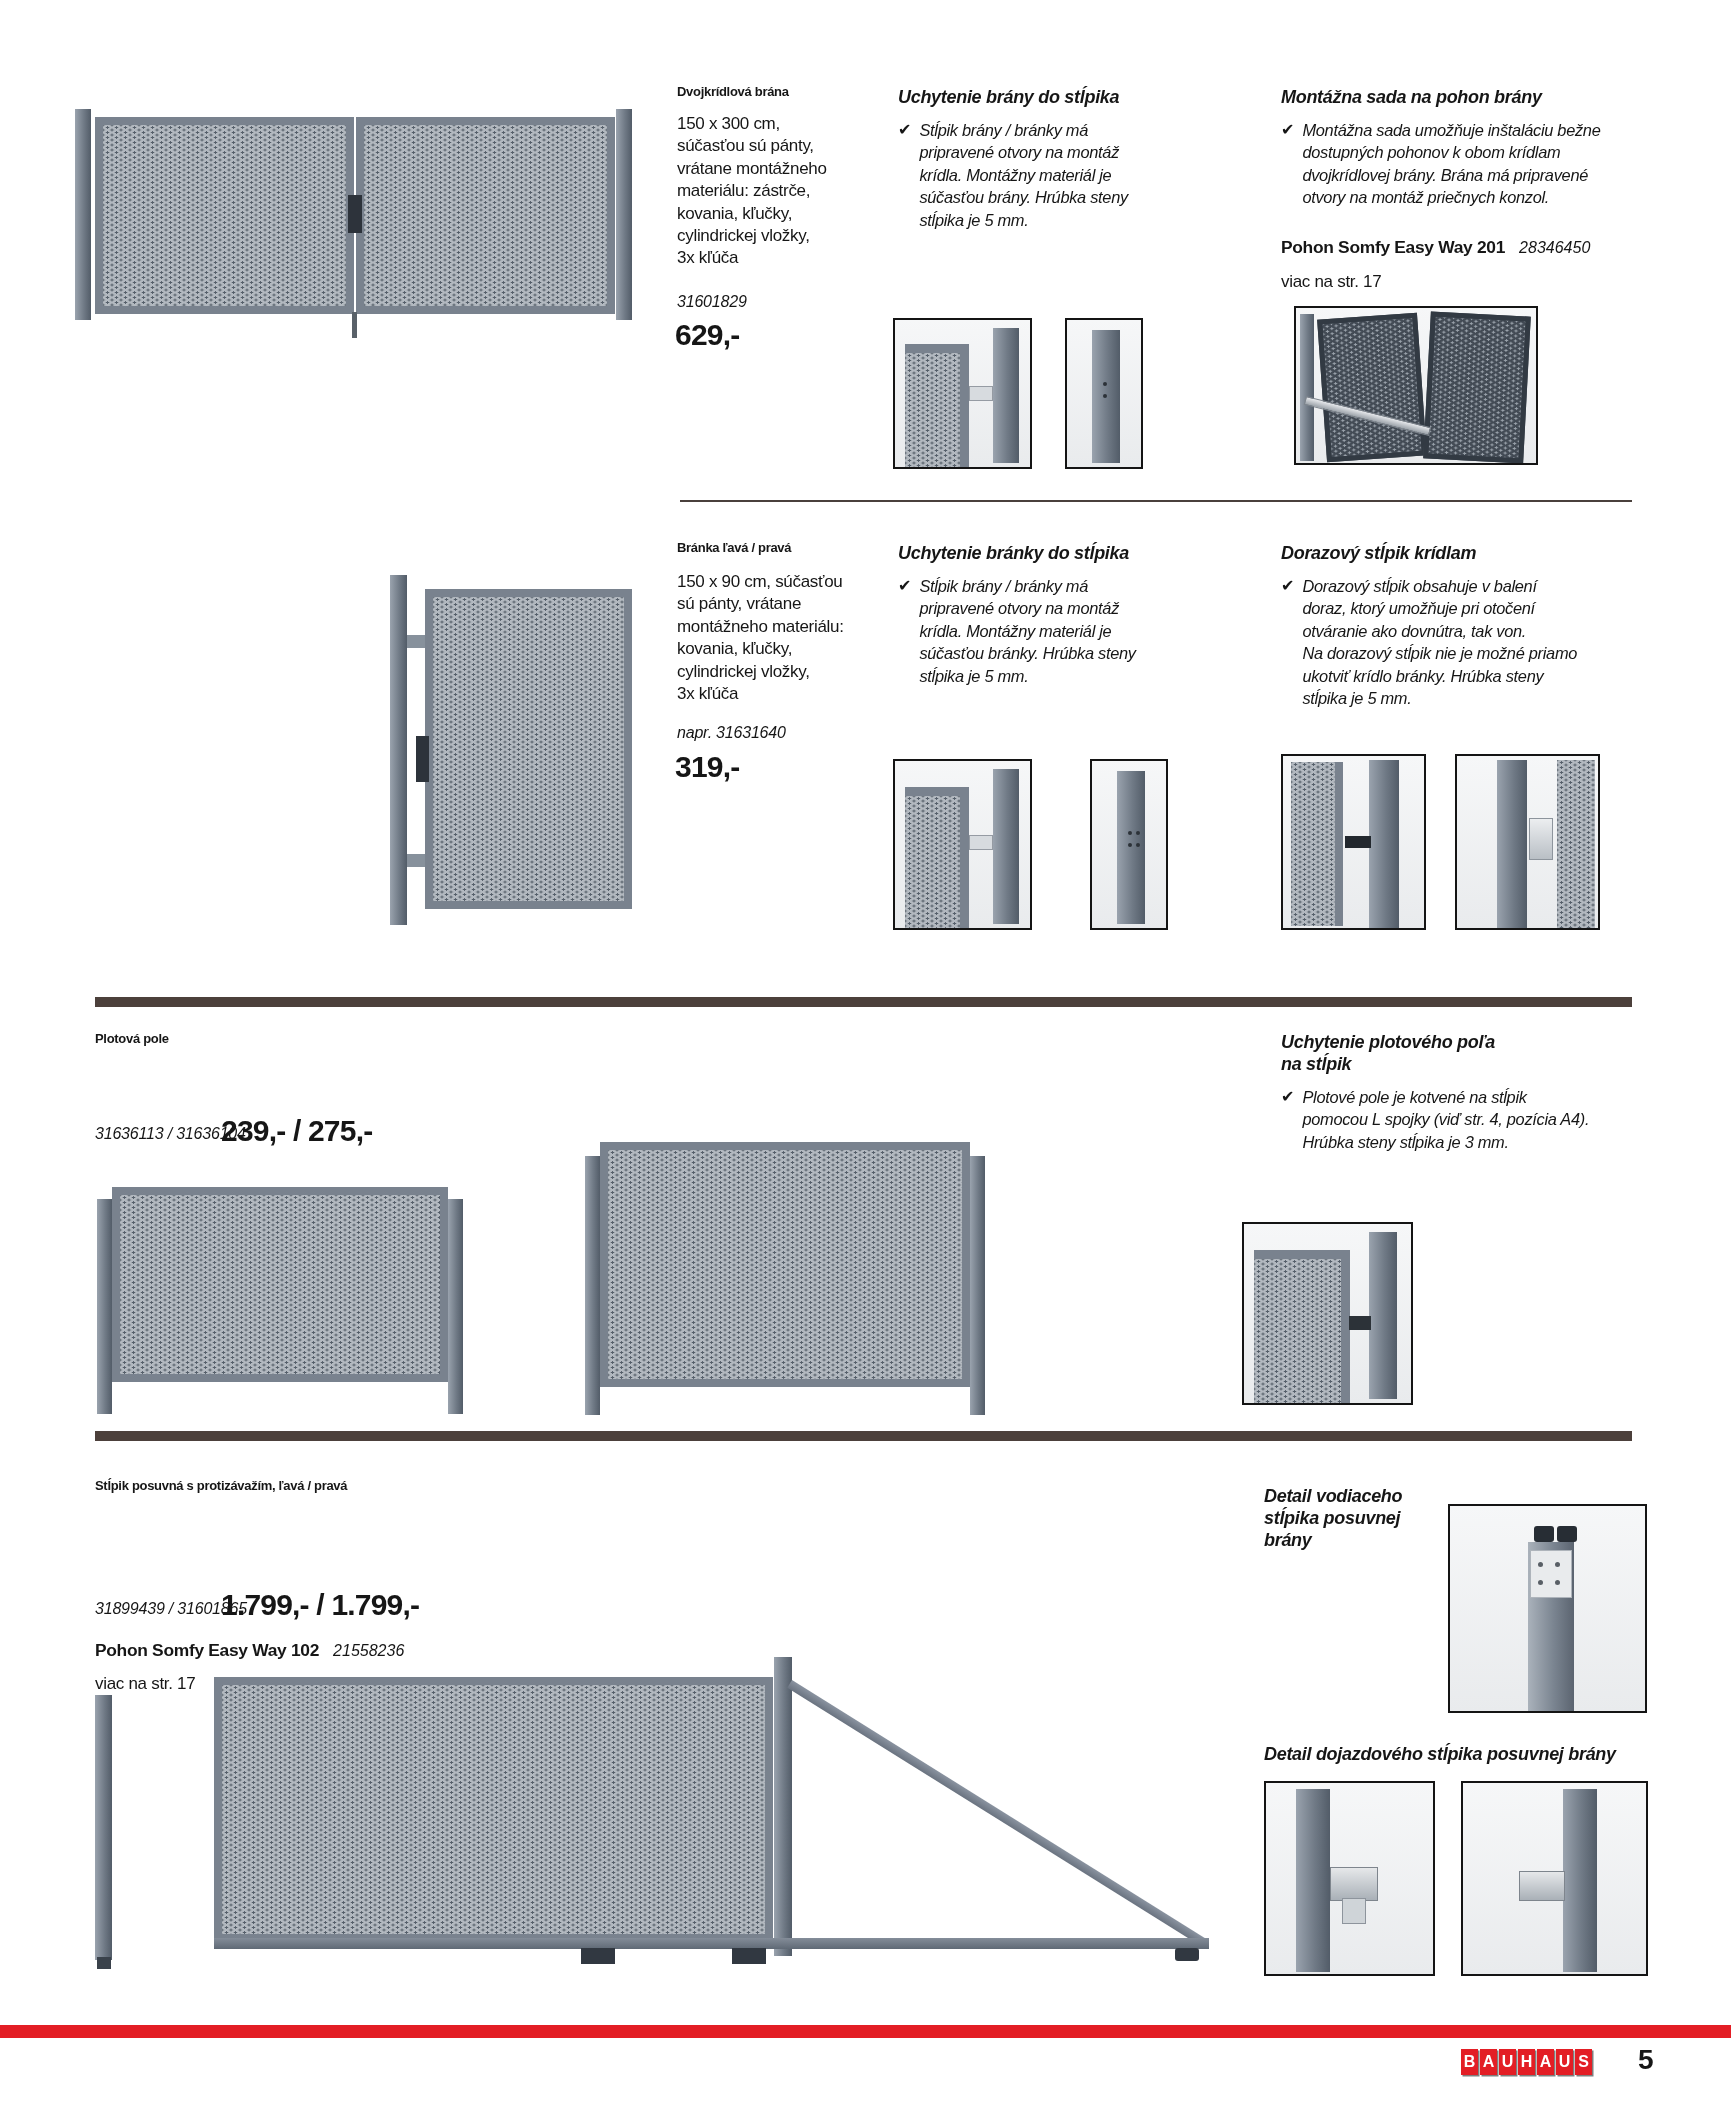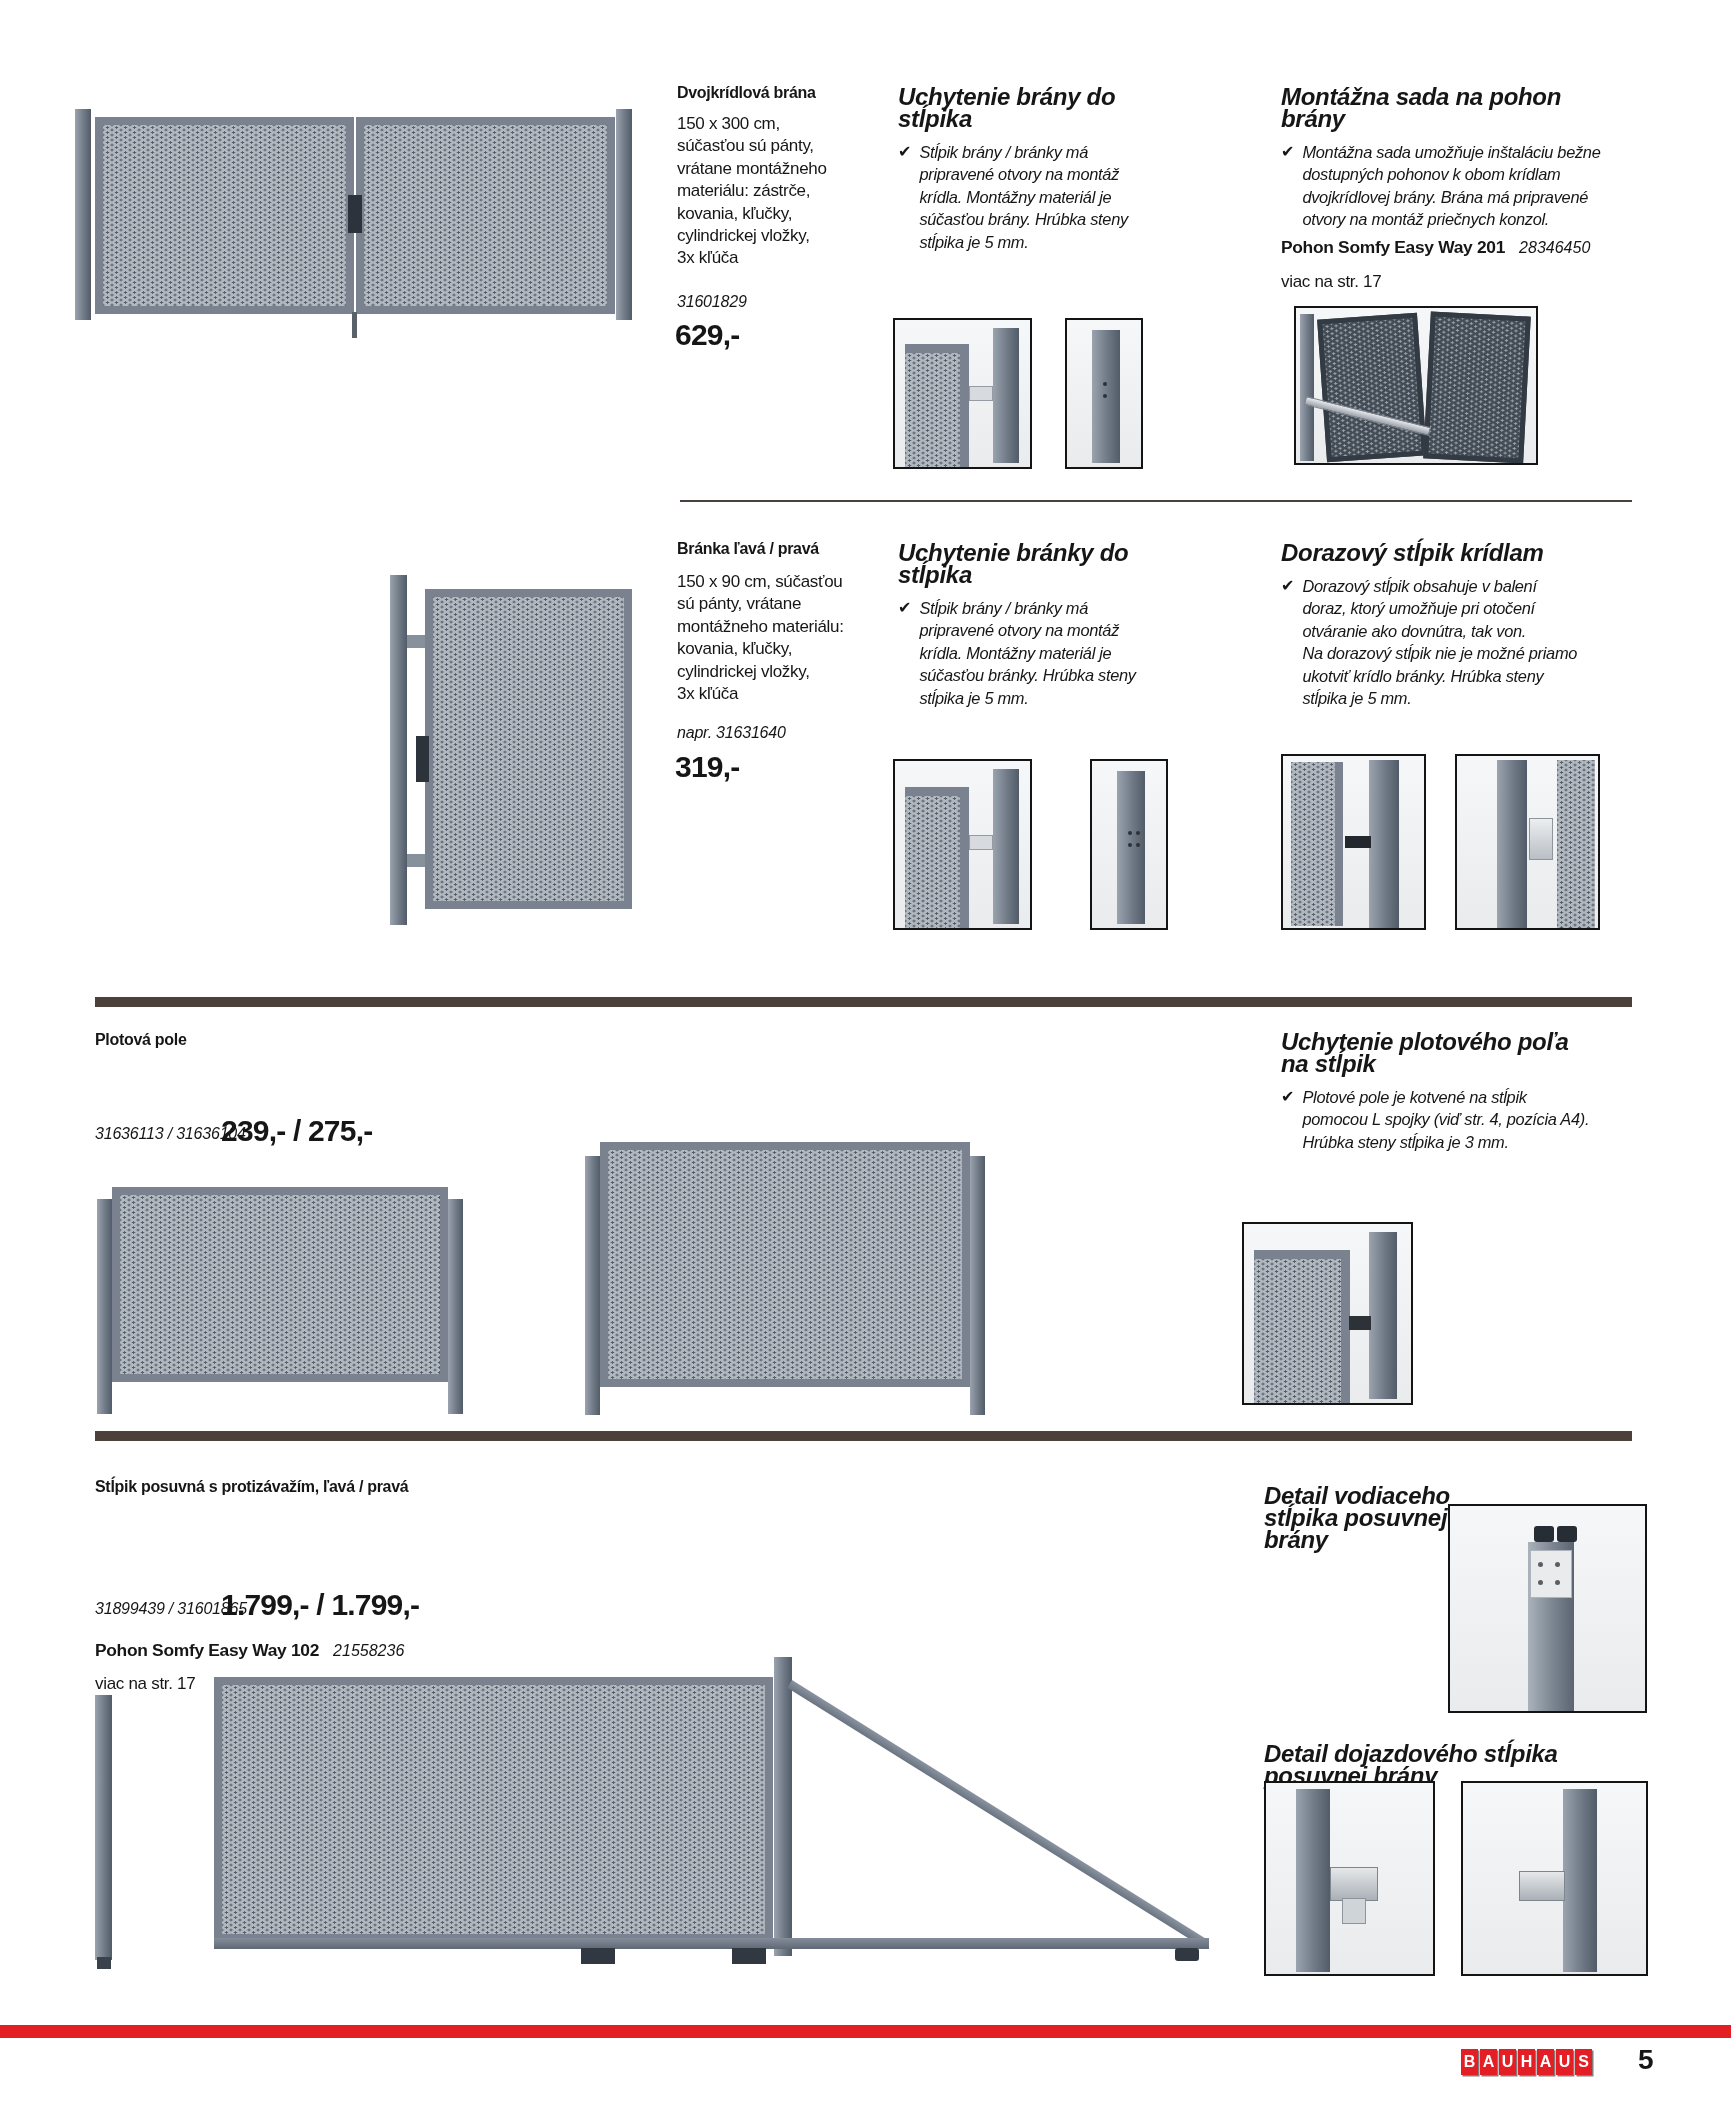--- a/index.html
+++ b/index.html
@@ -1,25 +1,25 @@
 <!DOCTYPE html>
 <html><head>
 <meta charset="utf-8">
 <style>
   *{margin:0;padding:0;box-sizing:border-box}
   html,body{background:#fff}
   body{font-family:"Liberation Sans","DejaVu Sans",sans-serif;color:#161616;-webkit-font-smoothing:antialiased}
   .page{position:relative;width:1731px;height:2112px;background:#fff;overflow:hidden}
   .abs{position:absolute}
   .pre{white-space:pre-line}
-  .ttl{font-weight:700;font-size:16px;letter-spacing:-0.3px}
+  .ttl{font-weight:700;font-size:13px;letter-spacing:-0.3px}
   .body17{font-size:17px;line-height:22.4px;letter-spacing:-0.3px}
   .sku{font-style:italic;font-size:16px;letter-spacing:-0.2px}
   .price{font-weight:700;font-size:30px;letter-spacing:-0.8px}
-  .ititle{font-weight:700;font-style:italic;font-size:24px;letter-spacing:-0.3px;line-height:22px}
+  .ititle{font-weight:700;font-style:italic;font-size:18px;letter-spacing:-0.3px;line-height:22px}
   .itext{font-style:italic;font-size:16.4px;line-height:22.4px;letter-spacing:-0.3px}
   .chk{display:flex;gap:8px;margin-top:11px}
   .chkmark{font-weight:700;font-size:16px;line-height:22px}
   .pohon{display:flex;align-items:baseline;gap:14px}
   .pohon b{font-size:17.4px;letter-spacing:-0.3px}
   .pohon i{font-size:16px}
   .photo{position:absolute;border:2px solid #141414;background:linear-gradient(180deg,#f6f7f8 0%,#e9ebed 100%);overflow:hidden}
   .post{position:absolute;background:linear-gradient(90deg,#9aa3ae 0%,#707a86 55%,#525c68 100%)}
   .mesh{background-color:#b3b9c0;background-image:
     radial-gradient(ellipse 3px 1.6px at 50% 50%, #545e69 62%, rgba(84,94,105,0) 68%),

